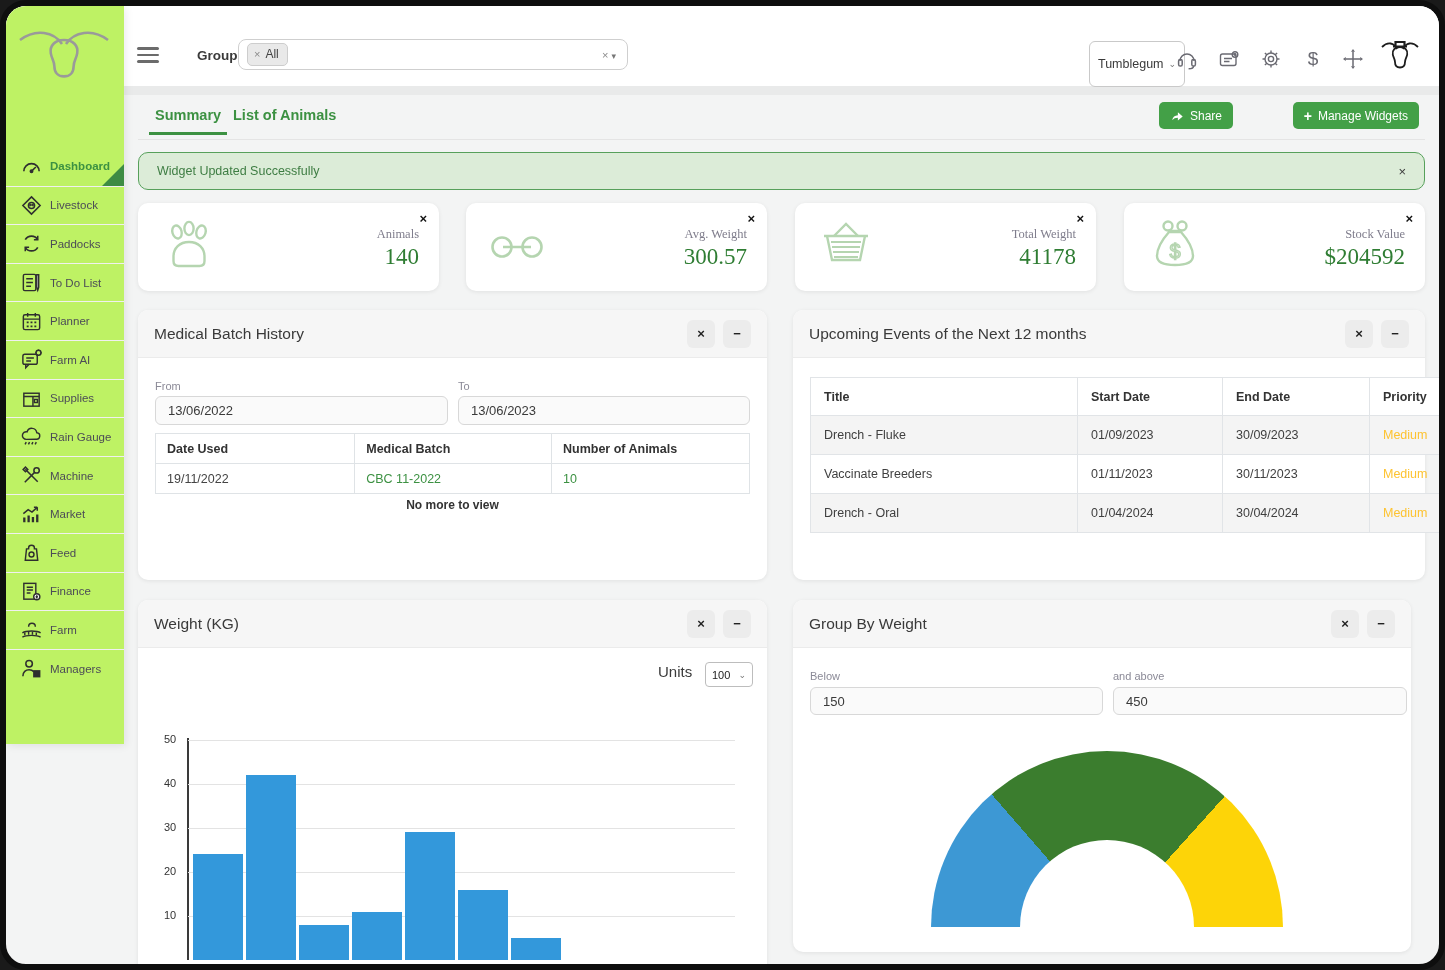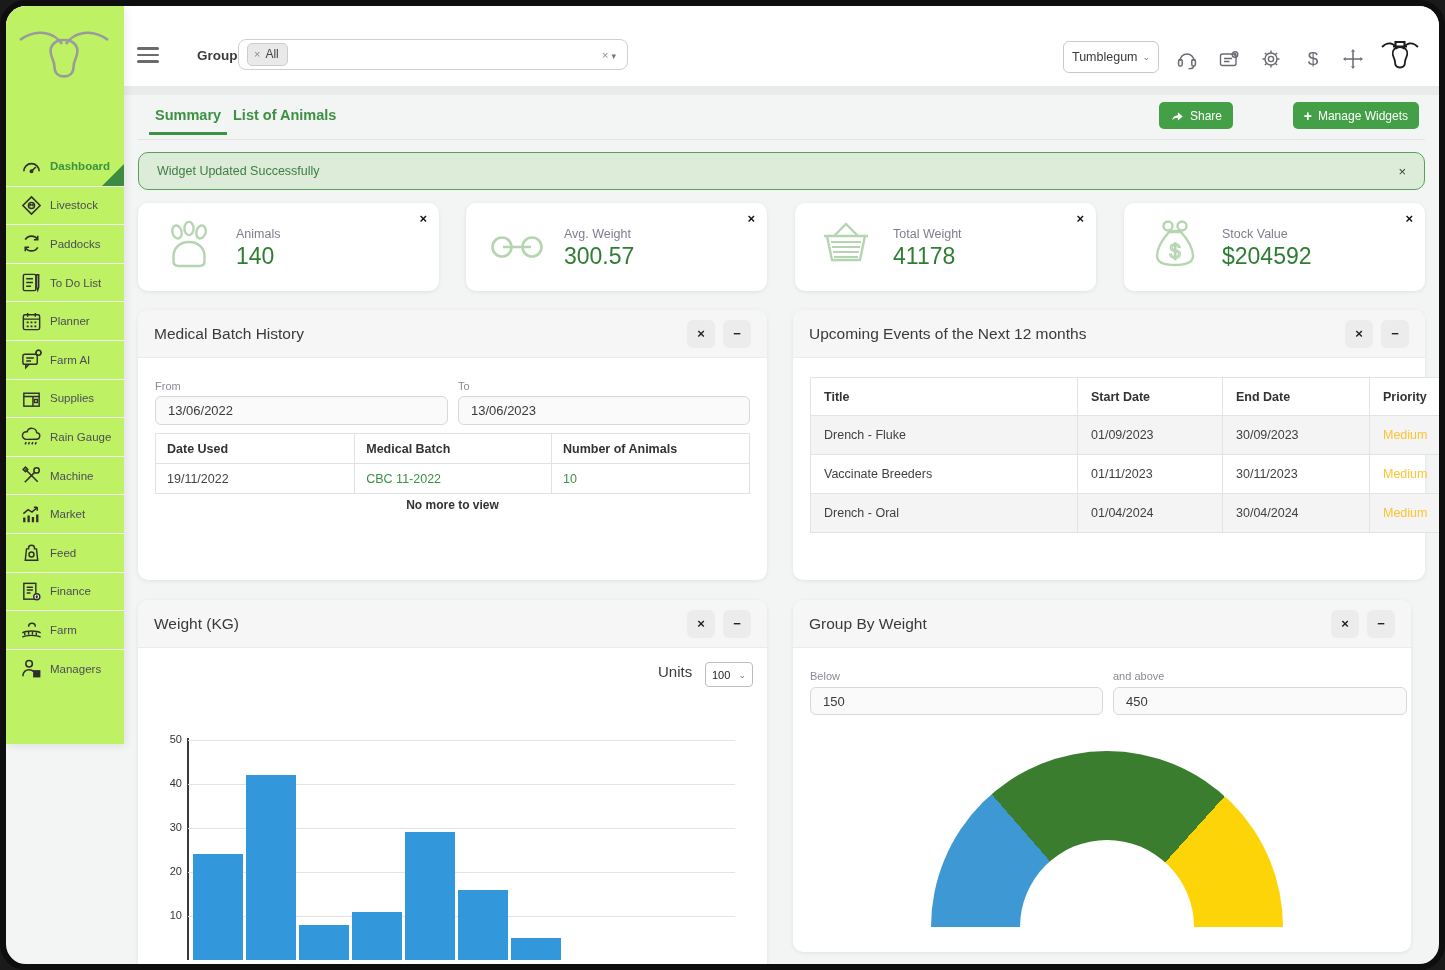--- a/index.html
+++ b/index.html
@@ -11,21 +11,21 @@
   .header-band{left:0;top:80px;width:1433px;height:9px;background:#e9eaea;z-index:1;}
   .hamburger{left:131px;top:41px;width:22px;height:18px;cursor:pointer;}
   .hamburger div{height:2.5px;background:#6b6b6b;border-radius:2px;margin-bottom:4px;}
   .group-label{left:191px;top:42px;font-size:13.5px;font-weight:bold;color:#3a3a3a;}
   .group-select{left:232px;top:33px;width:390px;height:31px;background:#fff;border:1px solid #cfcfcf;
                 border-radius:8px;display:flex;align-items:center;padding:0 8px;box-sizing:border-box;}
   .group-tag{background:#e9e9e9;border:1px solid #cdcdcd;border-radius:5px;font-size:12px;color:#444;
              padding:3px 8px 4px 6px;display:inline-flex;gap:5px;align-items:center;}
   .group-tag .rm{color:#8a8a8a;font-size:11px;cursor:pointer;}
   .group-clear{margin-left:auto;color:#8a8a8a;font-size:11px;letter-spacing:3px;}
-  .org-select{left:1057px;top:35px;width:96px;height:32px;border:1px solid #c9c9c9;border-radius:6px;background:#fff;
+  .org-select{left:1083px;top:35px;width:96px;height:46px;border:1px solid #c9c9c9;border-radius:6px;background:#fff;
               display:flex;align-items:center;justify-content:space-between;padding:0 8px;font-size:12.5px;color:#3a3a3a;box-sizing:border-box;cursor:pointer;}
   .hicon{top:40px;width:26px;height:26px;display:flex;align-items:center;justify-content:center;cursor:pointer;color:#6a6a72;}
   .hicon svg{display:block;}
   .dollar{font-size:19px;color:#6a6a72;font-weight:400;}
   
   .sidebar{left:0;top:0;width:118px;height:738px;background:#bef264;z-index:4;box-shadow:2px 2px 8px rgba(0,0,0,.08);}
   .logo{left:10px;top:20px;width:96px;height:64px;}
   .nav{left:0;top:141px;width:118px;}
   .nav-item{position:relative;height:38.6px;display:flex;align-items:center;gap:7px;padding-left:14px;
             border-top:1px solid #f0f0f0;cursor:pointer;box-sizing:border-box;}
@@ -44,21 +44,21 @@
   .btn .plus{font-size:14px;font-weight:bold;}
   
   .alert{left:132px;top:146px;width:1287px;height:38px;background:#dcecd8;border:1px solid #57a05b;border-radius:10px;
          box-sizing:border-box;display:flex;align-items:center;padding:12px 18px;z-index:2;}
   .alert .msg{font-size:12.5px;color:#3e7d43;}
   .alert .cls{margin-left:auto;color:#3a3a3a;font-size:13px;cursor:pointer;}
   
   .stat{top:197px;width:301px;height:88px;background:#fff;border-radius:10px;box-shadow:0 1px 4px rgba(0,0,0,.08);z-index:2;}
   .stat .x{position:absolute;top:8px;right:12px;font-size:13px;font-weight:bold;color:#111;cursor:pointer;}
   .stat .icon{position:absolute;left:22px;top:16px;}
-  .stat .mid{position:absolute;left:98px;right:20px;top:24px;text-align:left;}
+  .stat .mid{position:absolute;left:86px;right:20px;top:24px;text-align:right;font-family:Liberation Serif, serif;}
   .stat .lab{font-size:12.5px;color:#7f7d8c;}
   .stat .val{font-size:23px;color:#2f7d33;margin-top:2px;}
   
   .widget{background:#fff;border-radius:10px;box-shadow:0 1px 4px rgba(0,0,0,.08);z-index:2;}
   .whead{position:absolute;left:0;top:0;right:0;height:48px;background:#f6f6f6;border-bottom:1px solid #ebebeb;
          border-radius:10px 10px 0 0;display:flex;align-items:center;padding:0 16px;box-sizing:border-box;}
   .wtitle{font-size:15.5px;color:#3a3a3a;}
   .wbtns{margin-left:auto;display:flex;gap:8px;}
   .wbtn{width:28px;height:28px;background:#ececec;border-radius:6px;display:flex;align-items:center;justify-content:center;
         font-size:13px;font-weight:bold;color:#222;cursor:pointer;}
@@ -79,21 +79,21 @@
   .etable td{height:38px;color:#3f3f3f;}
   .etable tr.striped td{background:#f4f4f4;}
   .etable td.amber{color:#fdc331;}
   
   .units-label{position:absolute;left:520px;top:63px;font-size:15px;color:#3a3a3a;}
   .units-select{position:absolute;left:567px;top:62px;width:48px;height:25px;border:1px solid #bdbdbd;border-radius:4px;
         background:#fff;display:flex;align-items:center;justify-content:space-between;padding:0 6px;font-size:11px;color:#222;box-sizing:border-box;cursor:pointer;}
   .plot{position:absolute;left:50px;top:135px;width:547px;height:225px;}
   .plot .axis{position:absolute;left:-1px;top:3px;bottom:0;width:2px;background:#3a3a3a;}
   .grid{position:absolute;left:0;width:547px;height:1px;background:#e3e3e3;}
-  .gtick{position:absolute;left:-30px;width:24px;text-align:right;font-size:11px;color:#333;}
+  .gtick{position:absolute;left:-30px;width:24px;text-align:center;font-size:11px;color:#333;}
   .bar{position:absolute;bottom:0;width:50px;background:#3398db;}
   
   .gauge-wrap{position:absolute;left:138px;top:151px;width:352px;height:176px;overflow:hidden;}
   .gauge{position:absolute;left:0;top:0;width:352px;height:352px;border-radius:50%;}
   .gauge-hole{position:absolute;left:89px;top:89px;width:174px;height:174px;border-radius:50%;background:#fff;}
   .chev{color:#777;font-size:9px;}
 </style>
 </head>
 <body>
 

